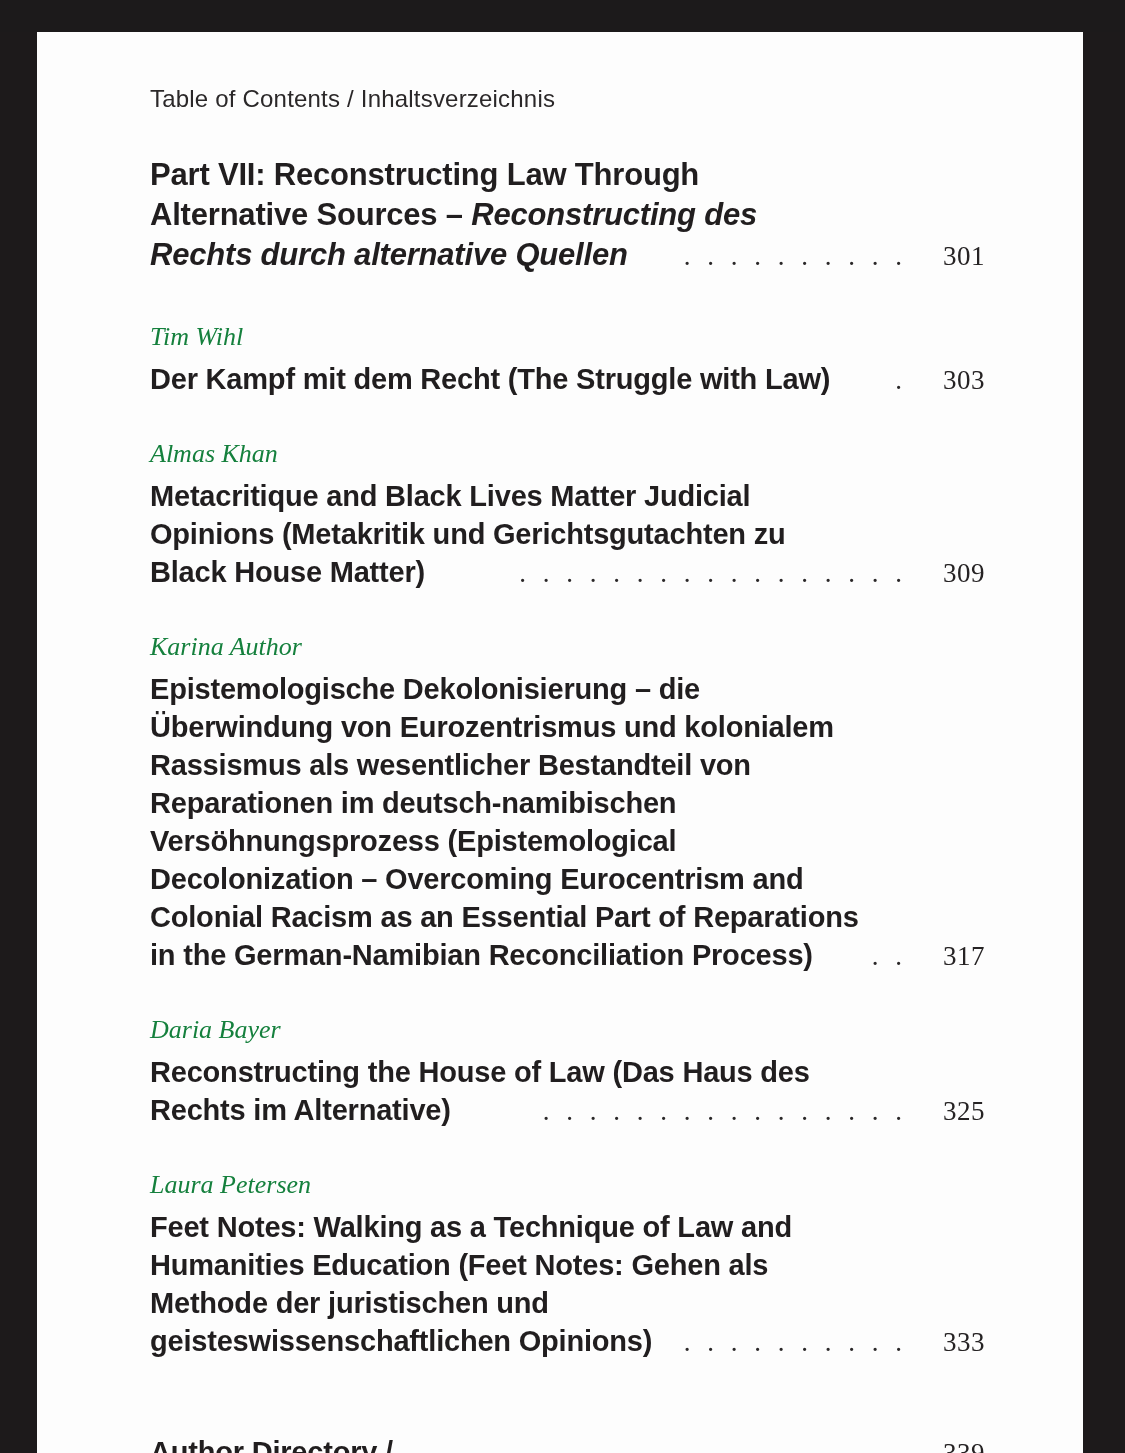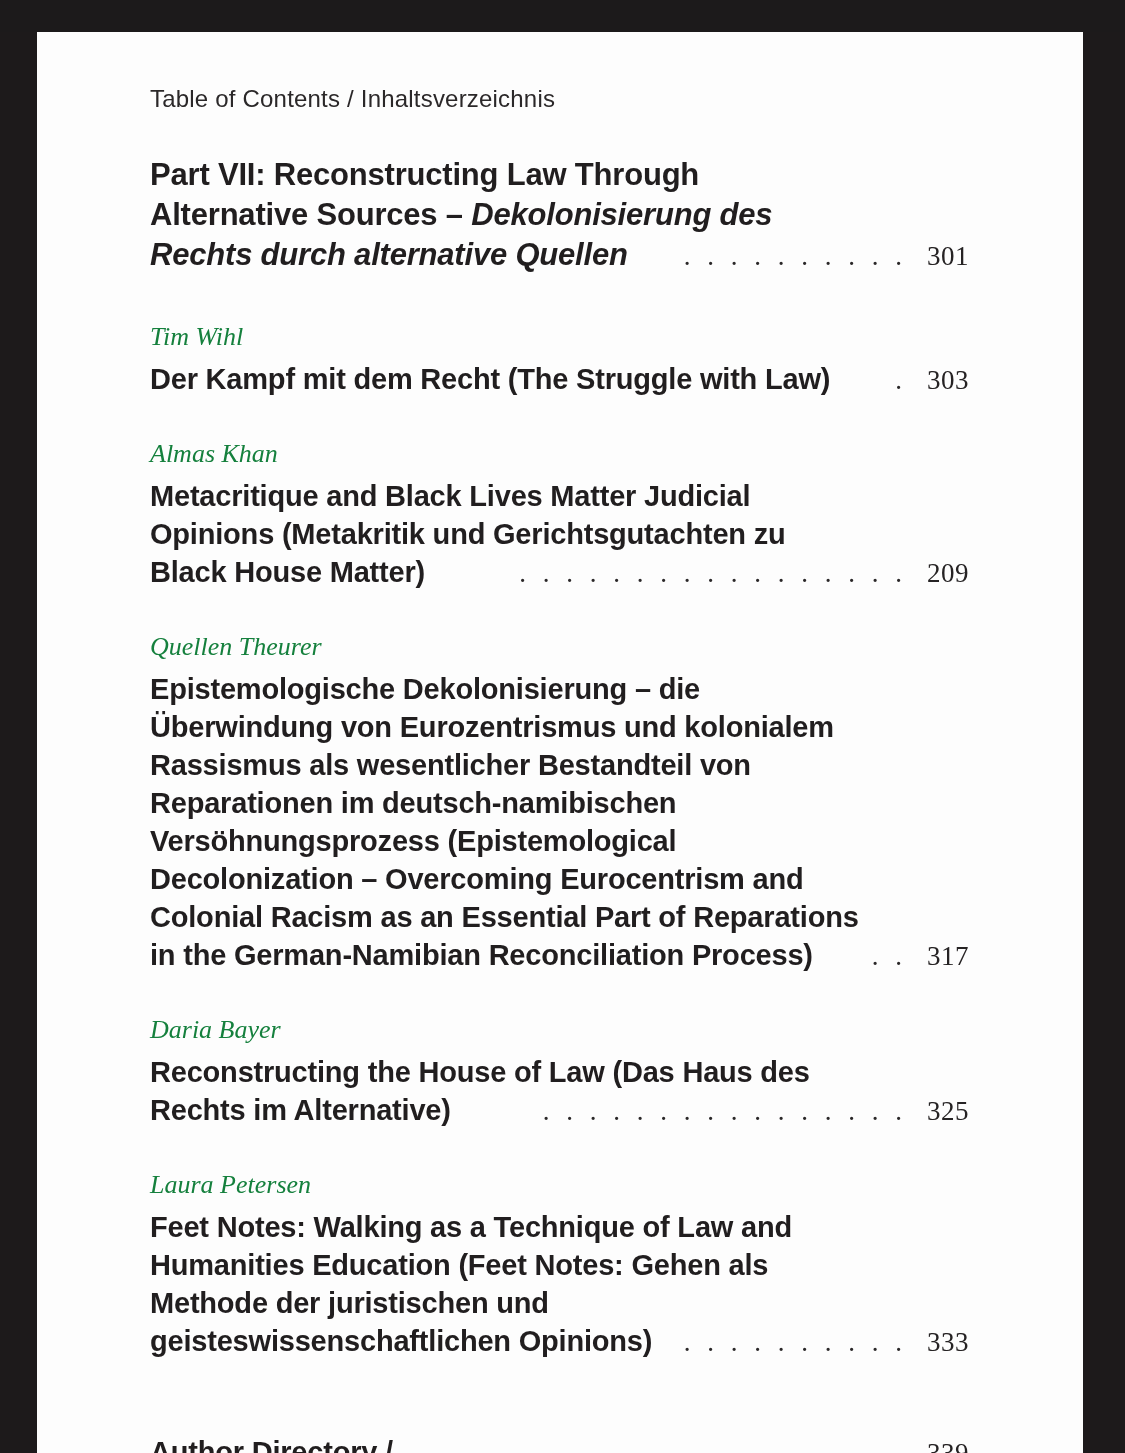--- a/index.html
+++ b/index.html
@@ -36,21 +36,21 @@
     flex: 0 1 auto; min-width: 0;
     overflow: hidden; white-space: nowrap; direction: rtl;
     font-family: "Liberation Serif", serif;
     font-weight: 400; font-style: normal;
     font-size: 27px; letter-spacing: 5px; color: #2a2728;
   }
   .pagenum {
     font-family: "Liberation Serif", serif;
     font-weight: 400; font-style: normal;
     font-size: 27px; color: #262324;
-    margin-left: 20px; width: 58px; 
+    margin-left: 20px; width: 58px; text-align: right;
     flex: 0 0 auto; letter-spacing: 0.5px;
   }
   .entry { margin-top: 40px; }
   .entry.first { margin-top: 46px; }
   .author {
     font-family: "Liberation Serif", serif;
     font-style: italic; font-weight: 400;
     font-size: 26px; line-height: 30px;
     margin-bottom: 8px; color: #15803d;
   }
@@ -70,21 +70,21 @@
 <div class="stage">
   <div class="edge edge-left"></div>
   <div class="edge edge-right"></div>
 
   <div class="page">
 
     <div class="toc-header">Table of Contents / Inhaltsverzeichnis</div>
 
     <div class="part-heading">
       <div>Part VII: Reconstructing Law Through</div>
-      <div><span>Alternative Sources – </span><span class="it">Dekolonisierung des</span></div>
+      <div><span>Alternative Sources – </span><span class="it">Reconstructing des</span></div>
       <div class="title-row">
         <span class="it">Rechts durch alternative Quellen</span>
         <span class="spacer"></span>
         <span class="leader">. . . . . . . . . .</span>
         <span class="pagenum">301</span>
       </div>
     </div>
 
     <div id="entries">
   <div class="entry first">
@@ -101,27 +101,27 @@
 
   <div class="entry">
     <div class="author">Almas Khan</div>
     <div class="title">
             <div>Metacritique and Black Lives Matter Judicial</div>
             <div>Opinions (Metakritik und Gerichtsgutachten zu</div>
             <div class="title-row">
               <span>Black House Matter)</span>
               <span class="spacer"></span>
               <span class="leader">. . . . . . . . . . . . . . . . .</span>
-              <span class="pagenum">209</span>
+              <span class="pagenum">309</span>
             </div>
           </div>
   </div>
 
   <div class="entry">
-    <div class="author">Quellen Theurer</div>
+    <div class="author">Karina Author</div>
     <div class="title">
             <div>Epistemologische Dekolonisierung – die</div>
             <div>Überwindung von Eurozentrismus und kolonialem</div>
             <div>Rassismus als wesentlicher Bestandteil von</div>
             <div>Reparationen im deutsch-namibischen</div>
             <div>Versöhnungsprozess (Epistemological</div>
             <div>Decolonization – Overcoming Eurocentrism and</div>
             <div>Colonial Racism as an Essential Part of Reparations</div>
             <div class="title-row">
               <span>in the German-Namibian Reconciliation Process)</span>

